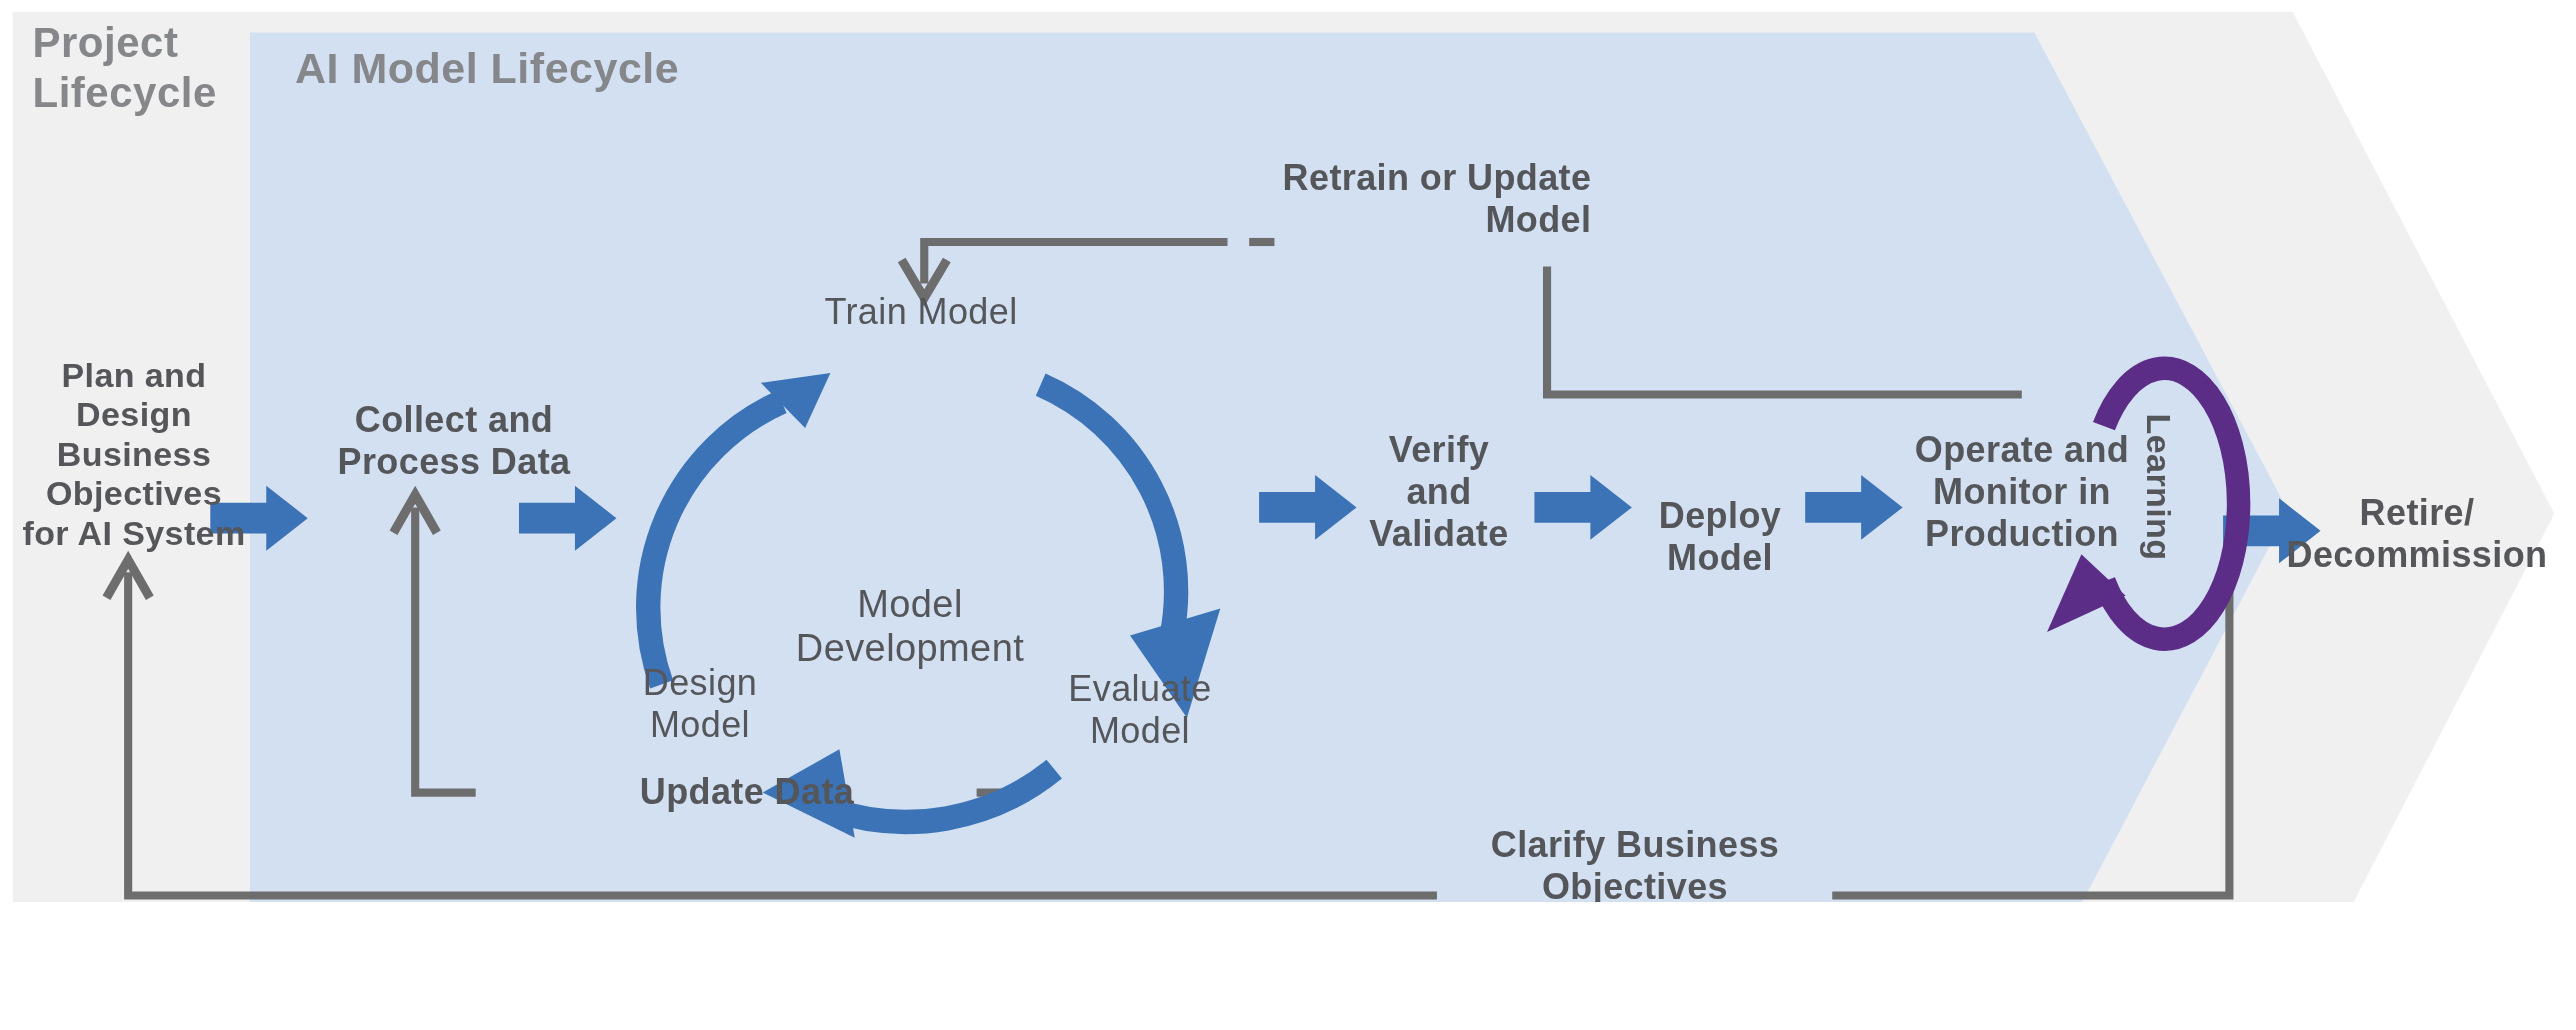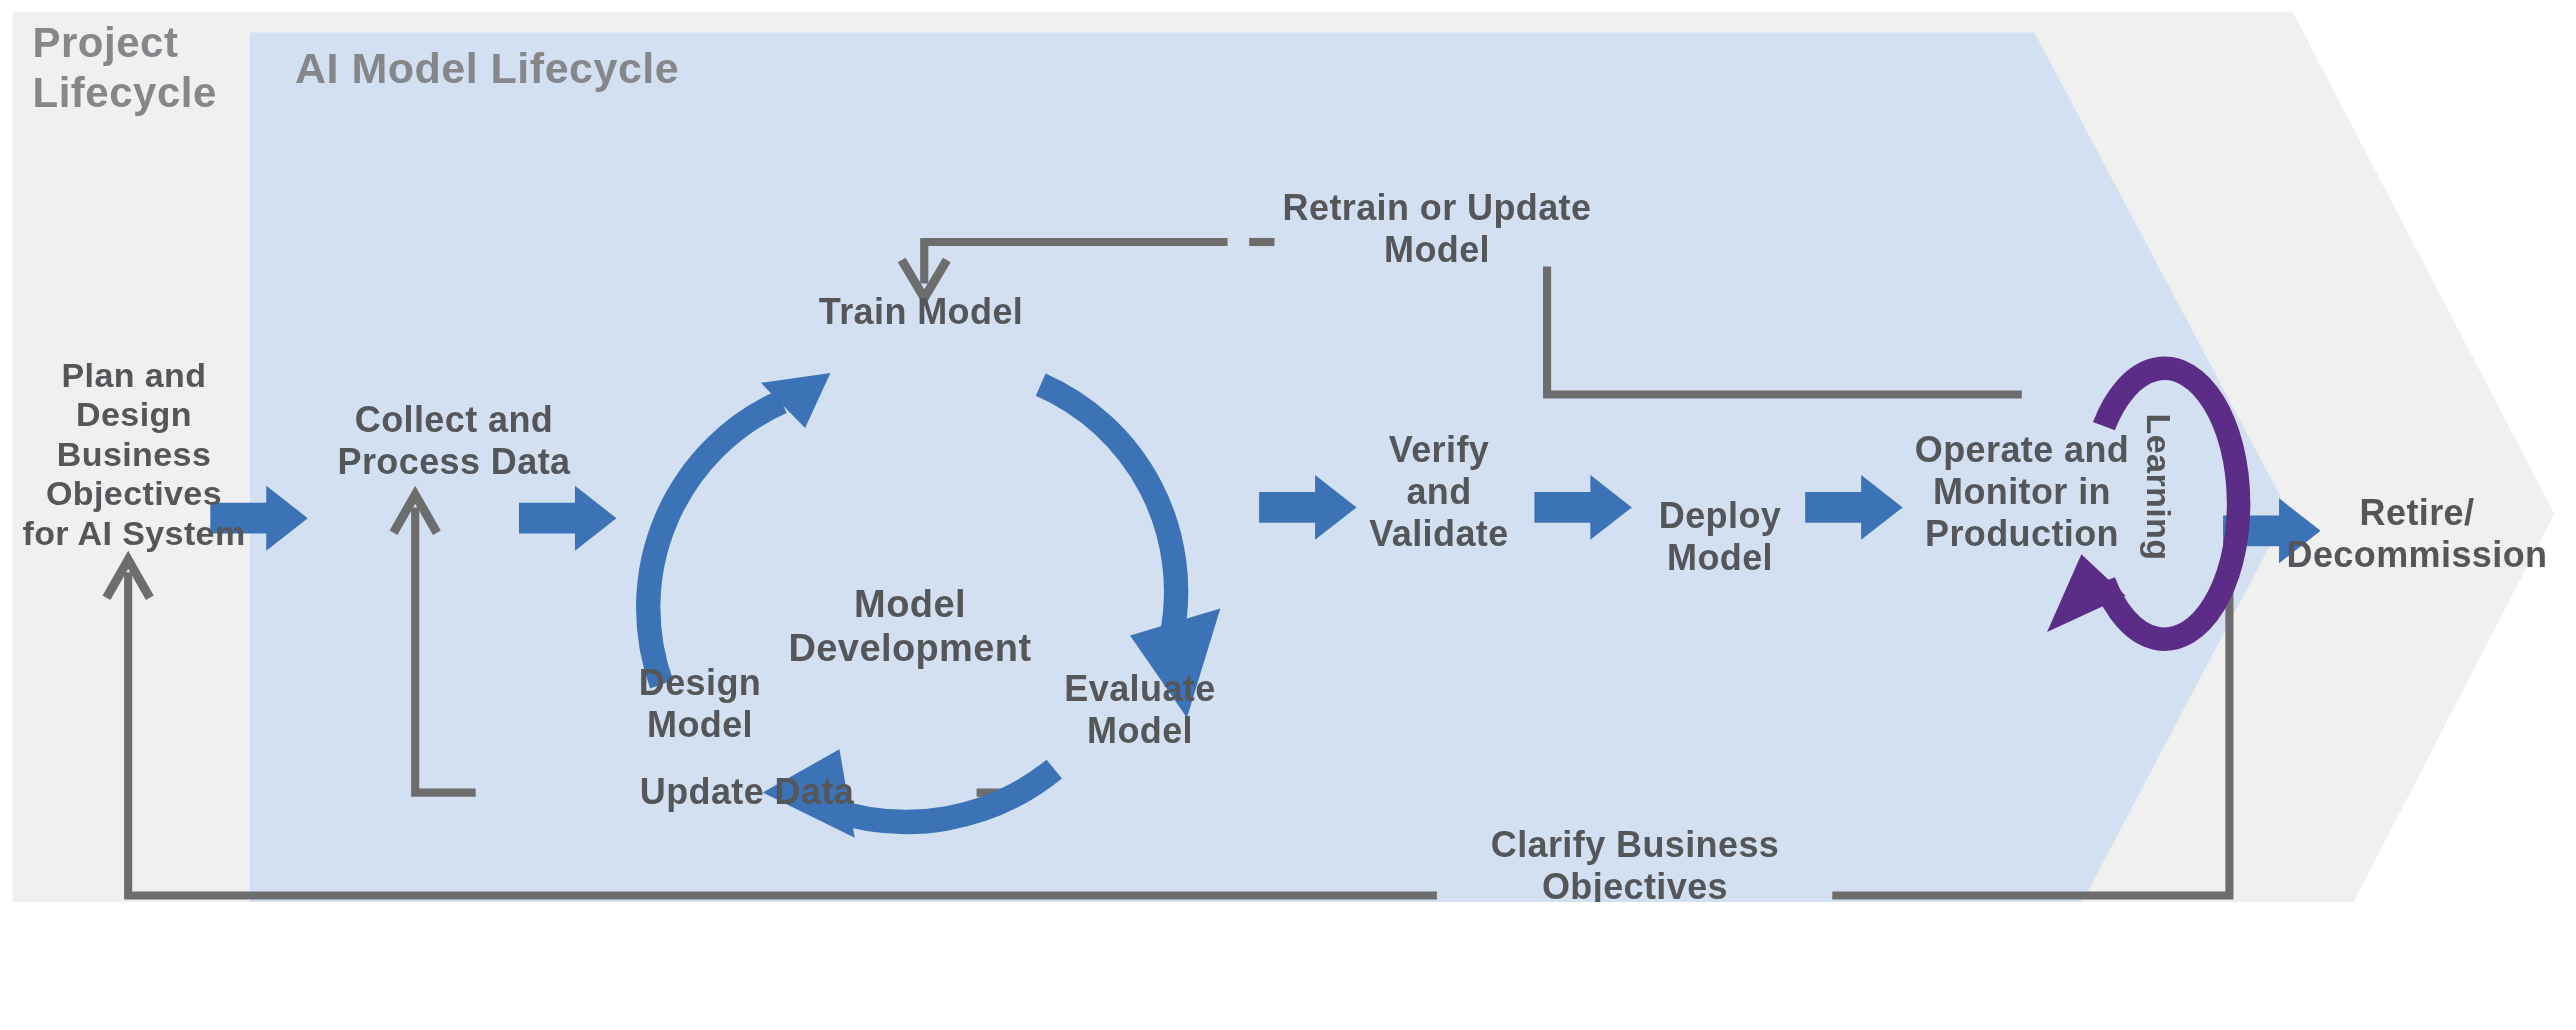--- a/index.html
+++ b/index.html
@@ -24,21 +24,21 @@
     position:absolute;
     transform:translate(-50%,-50%);
     text-align:center;
     white-space:pre-line;
     color:var(--text-dark,#55565a);
     font-weight:700;
     font-size:36px;
     line-height:1.16;
     letter-spacing:0.4px;
   }
-  .med{font-weight:700;}
+  .med{font-weight:400;}
   .small{font-size:34px;}
   .vert{transform:translate(-50%,-50%) rotate(90deg);}
   .title{
     position:absolute;
     color:var(--title-gray,#85878a);
     font-weight:700;
     white-space:pre-line;
     font-size:42px;
     line-height:1.18;
     letter-spacing:0.5px;
@@ -109,21 +109,21 @@
 Production</div>
 
   <div class="lbl med" style="left:921px;top:312px;">Train Model</div>
   <div class="lbl med" style="left:910px;top:626px;font-size:38px;">Model
 Development</div>
   <div class="lbl med" style="left:700px;top:704px;">Design
 Model</div>
   <div class="lbl med" style="left:1140px;top:710px;">Evaluate
 Model</div>
 
-  <div class="lbl" style="left:1437px;top:229px;">Retrain or Update
+  <div class="lbl" style="left:1437px;top:199px;text-align:right;">Retrain or Update
 Model</div>
   <div class="lbl" style="left:747px;top:792px;">Update Data</div>
   <div class="lbl" style="left:1635px;top:866px;">Clarify Business
 Objectives</div>
   <div class="lbl vert" style="left:2158px;top:487px;font-size:34px;">Learning</div>
 
 </div>
 
 
 </body></html>

